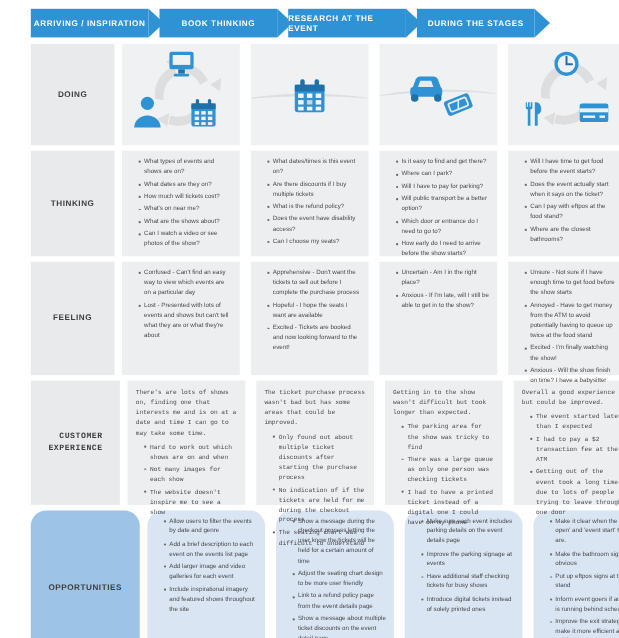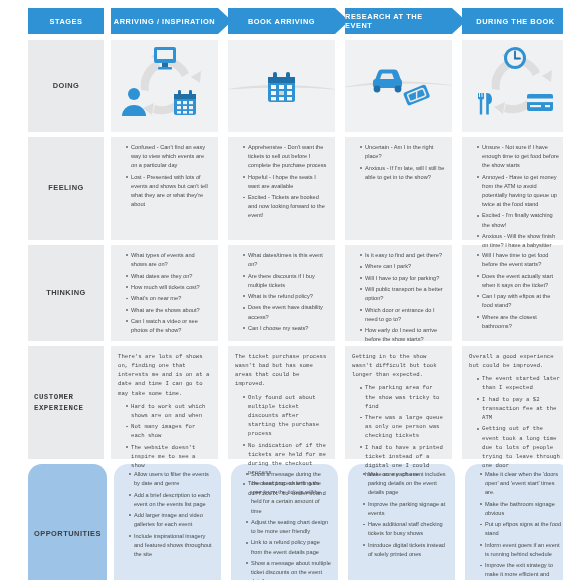--- a/index.html
+++ b/index.html
@@ -62,24 +62,24 @@
     margin-left:22px;
     margin-right:7px;
     background:#e8eaec;
     color:#3d3d3d;
     font-size:7.4px;
     font-weight:bold;
     letter-spacing:.5px;
     display:flex;
     align-items:center;
     justify-content:center;
-    text-align:left;
+    text-align:right;
     line-height:1.45;
     box-sizing:border-box;
-    padding:6px;
+    padding:16px;
   }
   .cell{
     flex:0 0 107px;
     margin-right:10px;
     background:#eceef0;
     box-sizing:border-box;
     padding:6px 7px 6px 7px;
   }
   .cell:last-child{ margin-right:0; }
 
@@ -135,34 +135,31 @@
   .band.feeling  .rowlabel,.band.feeling  .cell{ height:103px; }
   .band.experience .rowlabel,.band.experience .cell{ height:113px;font-family:Liberation Mono, monospace; }
   .band.opportunities .rowlabel,.band.opportunities .cell{ height:140px;border-radius:14px; }
 </style>
 </head>
 <body>
 
 <div id="map">
 
   <div class="header-row">
-    <div class="stage-chip first">
-      <span>STAGES</span>
-    </div>
     <div class="stage-chip arrow">
       <span>ARRIVING / INSPIRATION</span>
     </div>
     <div class="stage-chip arrow">
-      <span>BOOK ARRIVING</span>
+      <span>BOOK THINKING</span>
     </div>
     <div class="stage-chip arrow">
       <span>RESEARCH AT THE EVENT</span>
     </div>
     <div class="stage-chip arrow">
-      <span>DURING THE BOOK</span>
+      <span>DURING THE STAGES</span>
     </div>
   </div>
 
   <div class="grid">
 
     <div class="band doing">
       <div class="rowlabel">DOING</div>
 
       <div class="cell">
         <div class="iconwrap">
@@ -275,51 +272,20 @@
               <rect x="65" y="54" width="26" height="17" rx="2" fill="#2e92d4"></rect>
               <rect x="65" y="58.5" width="26" height="3.6" fill="#f0f1f3"></rect>
               <rect x="68" y="65" width="11" height="2.2" fill="#f0f1f3"></rect>
               <rect x="83" y="65" width="5" height="2.2" fill="#f0f1f3"></rect>
             </g>
           </svg>
         </div>
       </div>
     </div>
 
-    <div class="band feeling">
-      <div class="rowlabel">FEELING</div>
-      <div class="cell">
-        <ul class="items">
-          <li>Confused - Can't find an easy way to view which events are on a particular day</li>
-          <li>Lost - Presented with lots of events and shows but can't tell what they are or what they're about</li>
-        </ul>
-      </div>
-      <div class="cell">
-        <ul class="items">
-          <li>Apprehensive - Don't want the tickets to sell out before I complete the purchase process</li>
-          <li>Hopeful - I hope the seats I want are available</li>
-          <li>Excited - Tickets are booked and now looking forward to the event!</li>
-        </ul>
-      </div>
-      <div class="cell">
-        <ul class="items">
-          <li>Uncertain - Am I in the right place?</li>
-          <li>Anxious - If I'm late, will I still be able to get in to the show?</li>
-        </ul>
-      </div>
-      <div class="cell">
-        <ul class="items">
-          <li>Unsure - Not sure if I have enough time to get food before the show starts</li>
-          <li>Annoyed - Have to get money from the ATM to avoid potentially having to queue up twice at the food stand</li>
-          <li>Excited - I'm finally watching the show!</li>
-          <li>Anxious - Will the show finish on time? I have a babysitter</li>
-        </ul>
-      </div>
-    </div>
-
     <div class="band thinking">
       <div class="rowlabel">THINKING</div>
       <div class="cell">
         <ul class="items">
           <li>What types of events and shows are on?</li>
           <li>What dates are they on?</li>
           <li>How much will tickets cost?</li>
           <li>What's on near me?</li>
           <li>What are the shows about?</li>
           <li>Can I watch a video or see photos of the show?</li>
@@ -347,20 +313,51 @@
       <div class="cell">
         <ul class="items">
           <li>Will I have time to get food before the event starts?</li>
           <li>Does the event actually start when it says on the ticket?</li>
           <li>Can I pay with eftpos at the food stand?</li>
           <li>Where are the closest bathrooms?</li>
         </ul>
       </div>
     </div>
 
+    <div class="band feeling">
+      <div class="rowlabel">FEELING</div>
+      <div class="cell">
+        <ul class="items">
+          <li>Confused - Can't find an easy way to view which events are on a particular day</li>
+          <li>Lost - Presented with lots of events and shows but can't tell what they are or what they're about</li>
+        </ul>
+      </div>
+      <div class="cell">
+        <ul class="items">
+          <li>Apprehensive - Don't want the tickets to sell out before I complete the purchase process</li>
+          <li>Hopeful - I hope the seats I want are available</li>
+          <li>Excited - Tickets are booked and now looking forward to the event!</li>
+        </ul>
+      </div>
+      <div class="cell">
+        <ul class="items">
+          <li>Uncertain - Am I in the right place?</li>
+          <li>Anxious - If I'm late, will I still be able to get in to the show?</li>
+        </ul>
+      </div>
+      <div class="cell">
+        <ul class="items">
+          <li>Unsure - Not sure if I have enough time to get food before the show starts</li>
+          <li>Annoyed - Have to get money from the ATM to avoid potentially having to queue up twice at the food stand</li>
+          <li>Excited - I'm finally watching the show!</li>
+          <li>Anxious - Will the show finish on time? I have a babysitter</li>
+        </ul>
+      </div>
+    </div>
+
     <div class="band experience">
       <div class="rowlabel">CUSTOMER EXPERIENCE</div>
       <div class="cell">
         <p class="lead">There's are lots of shows on, finding one that interests me and is on at a date and time I can go to may take some time.</p>
         <ul class="items">
           <li>Hard to work out which shows are on and when</li>
           <li>Not many images for each show</li>
           <li>The website doesn't inspire me to see a show</li>
         </ul>
       </div>

